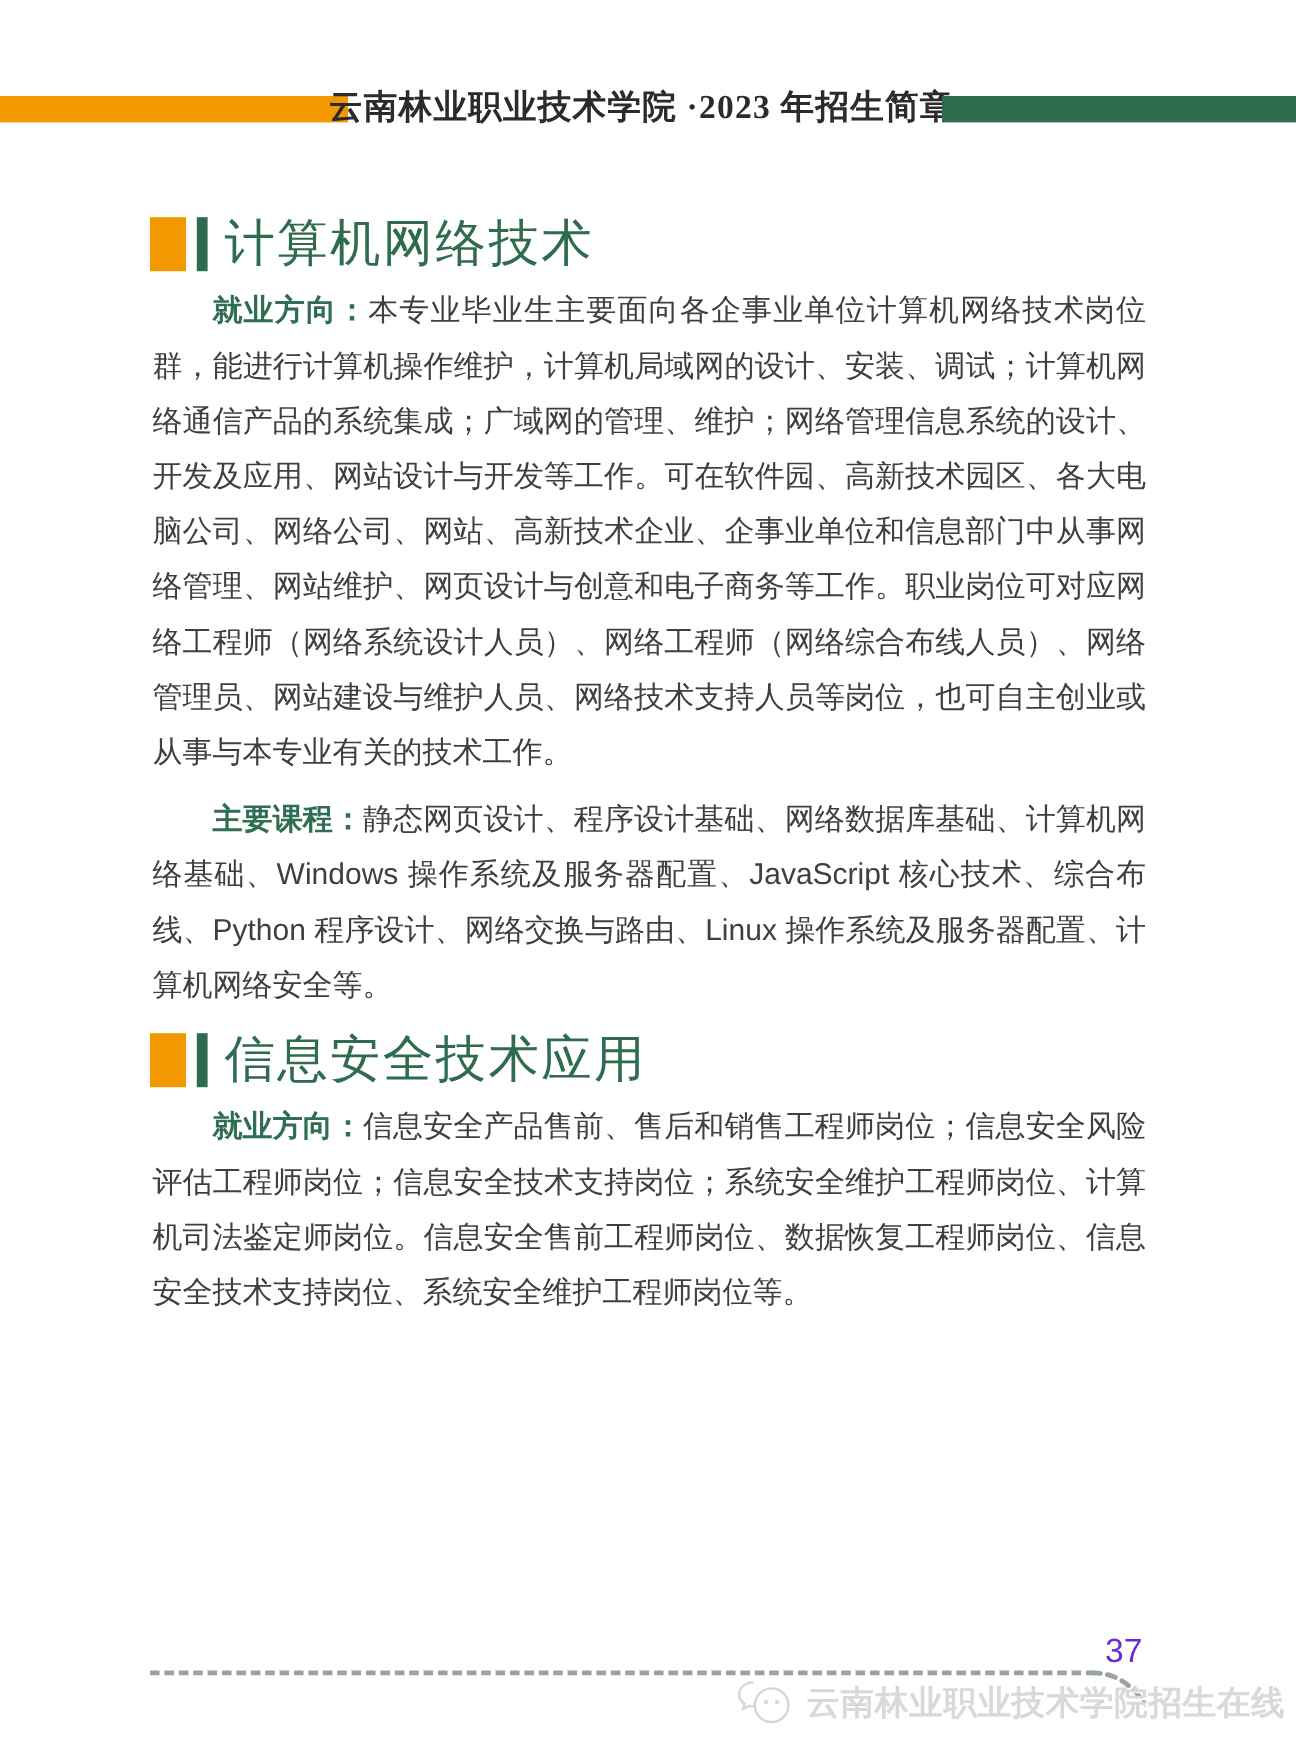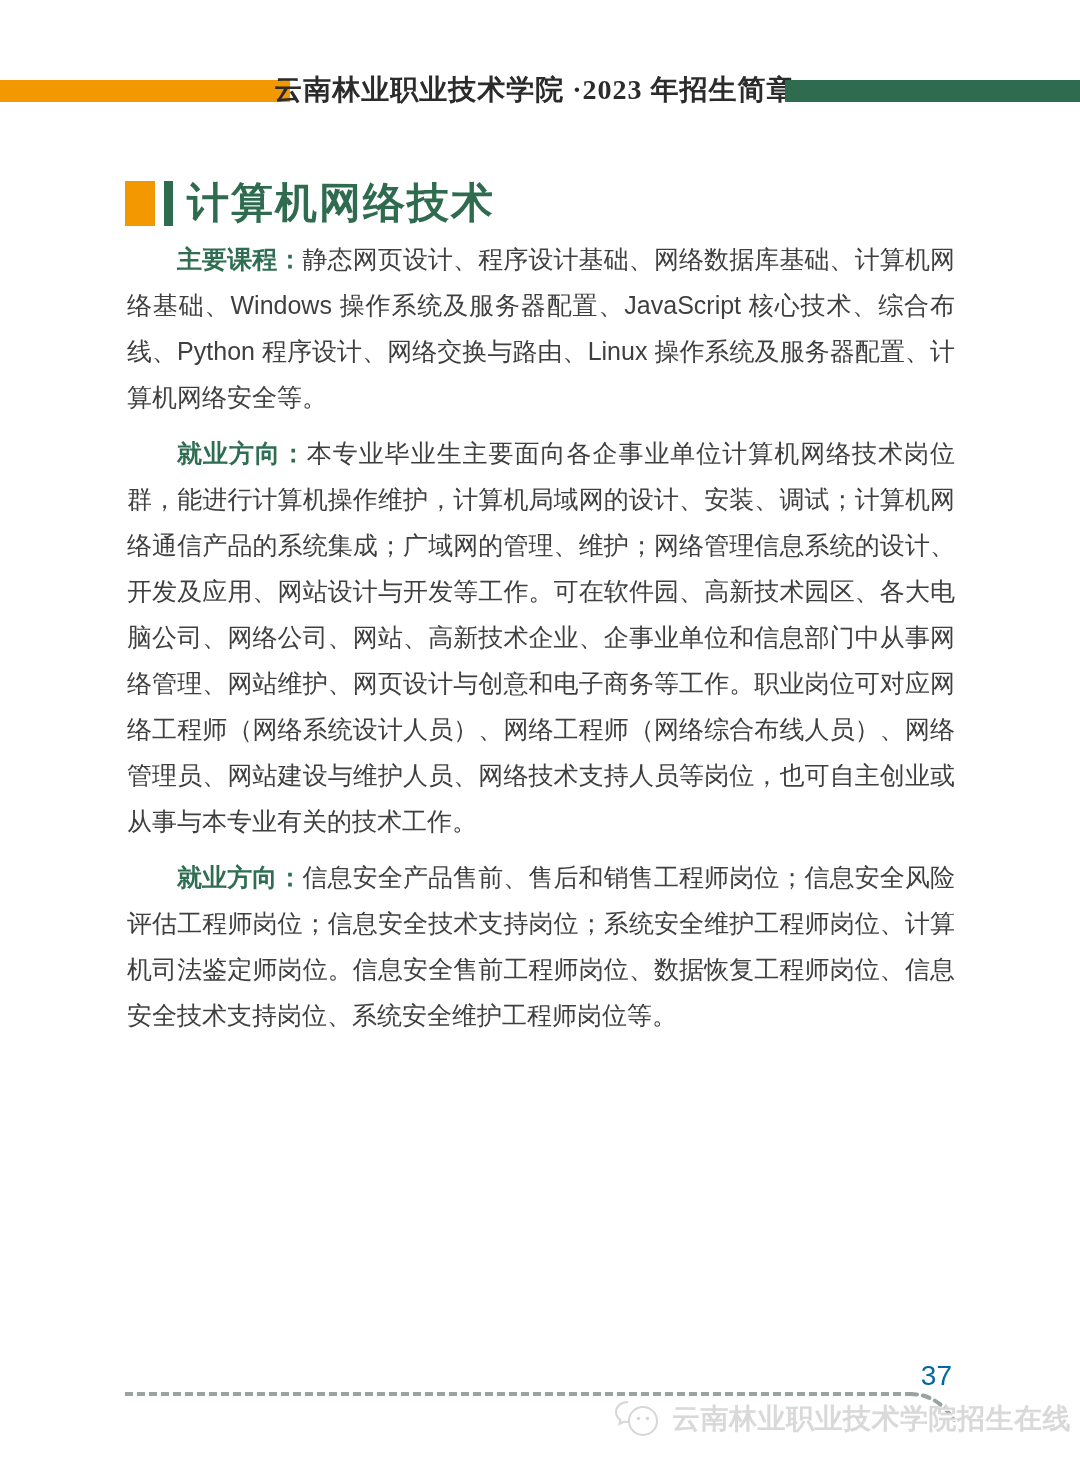--- a/index.html
+++ b/index.html
@@ -55,31 +55,31 @@
     display: flex;
     align-items: center;
     margin: 16px 0 10px -2px;
     height: 46px;
   }
   .head-orange { width: 30px; height: 45px; background: #F39800; }
   .head-bar    { width: 9px;  height: 45px; background: #2E6B4F; margin-left: 9px; }
   .section-title {
     margin-left: 14px;
     font-size: 42px;
-    font-weight: 700;
+    font-weight: 400;
     color: #2E6B4F;
     letter-spacing: 2px;
     line-height: 46px;
     white-space: nowrap;
   }
 
   
   .page-number {
     position: absolute; top: 1360px; right: 128px;
-    font-size: 28px; color: #0369a1;
+    font-size: 28px; color: #6d28d9;
   }
   .dashed-line {
     position: absolute; left: 125px; top: 1392px;
     width: 788px; height: 0;
     border-top: 4px dashed #9aa49e;
   }
   .dashed-curve { position: absolute; left: 908px; top: 1390px; }
   .watermark {
     position: absolute; left: 612px; top: 1398px;
     display: flex; align-items: center;
@@ -104,23 +104,28 @@
   </div>
 
   <div class="content">
 
 
     <div class="section-head">
       <span class="head-orange"></span>
       <span class="head-bar"></span>
       <span class="section-title">计算机网络技术</span>
     </div>
+    <p class="body indent career"><span class="label">就业方向：</span><span>本专业毕业生主要面向各企事业单位计算机网络技术岗位群，能进行计算机操作维护，计算机局域网的设计、安装、调试；计算机网络通信产品的系统集成；广域网的管理、维护；网络管理信息系统的设计、开发及应用、网站设计与开发等工作。可在软件园、高新技术园区、各大电脑公司、网络公司、网站、高新技术企业、企事业单位和信息部门中从事网络管理、网站维护、网页设计与创意和电子商务等工作。职业岗位可对应网络工程师（网络系统设计人员）、网络工程师（网络综合布线人员）、网络管理员、网站建设与维护人员、网络技术支持人员等岗位，也可自主创业或从事与本专业有关的技术工作。</span></p>
     <p class="body indent course"><span class="label">主要课程：</span><span>静态网页设计、程序设计基础、网络数据库基础、计算机网络基础、Windows 操作系统及服务器配置、JavaScript 核心技术、综合布线、Python 程序设计、网络交换与路由、Linux 操作系统及服务器配置、计算机网络安全等。</span></p>
-    <p class="body indent career"><span class="label">就业方向：</span><span>本专业毕业生主要面向各企事业单位计算机网络技术岗位群，能进行计算机操作维护，计算机局域网的设计、安装、调试；计算机网络通信产品的系统集成；广域网的管理、维护；网络管理信息系统的设计、开发及应用、网站设计与开发等工作。可在软件园、高新技术园区、各大电脑公司、网络公司、网站、高新技术企业、企事业单位和信息部门中从事网络管理、网站维护、网页设计与创意和电子商务等工作。职业岗位可对应网络工程师（网络系统设计人员）、网络工程师（网络综合布线人员）、网络管理员、网站建设与维护人员、网络技术支持人员等岗位，也可自主创业或从事与本专业有关的技术工作。</span></p>
 
+    <div class="section-head">
+      <span class="head-orange"></span>
+      <span class="head-bar"></span>
+      <span class="section-title">信息安全技术应用</span>
+    </div>
     <p class="body indent career"><span class="label">就业方向：</span><span>信息安全产品售前、售后和销售工程师岗位；信息安全风险评估工程师岗位；信息安全技术支持岗位；系统安全维护工程师岗位、计算机司法鉴定师岗位。信息安全售前工程师岗位、数据恢复工程师岗位、信息安全技术支持岗位、系统安全维护工程师岗位等。</span></p>
 
   </div>
 
   <div class="page-number">37</div>
 
   <div class="dashed-line"></div>
 
   <svg class="dashed-curve" width="56" height="34" viewBox="0 0 56 34">
     <path d="M2,4 C 20,4 34,12 46,30" fill="none" stroke="#9aa49e" stroke-width="4" stroke-dasharray="7 6" stroke-linecap="round"></path>

